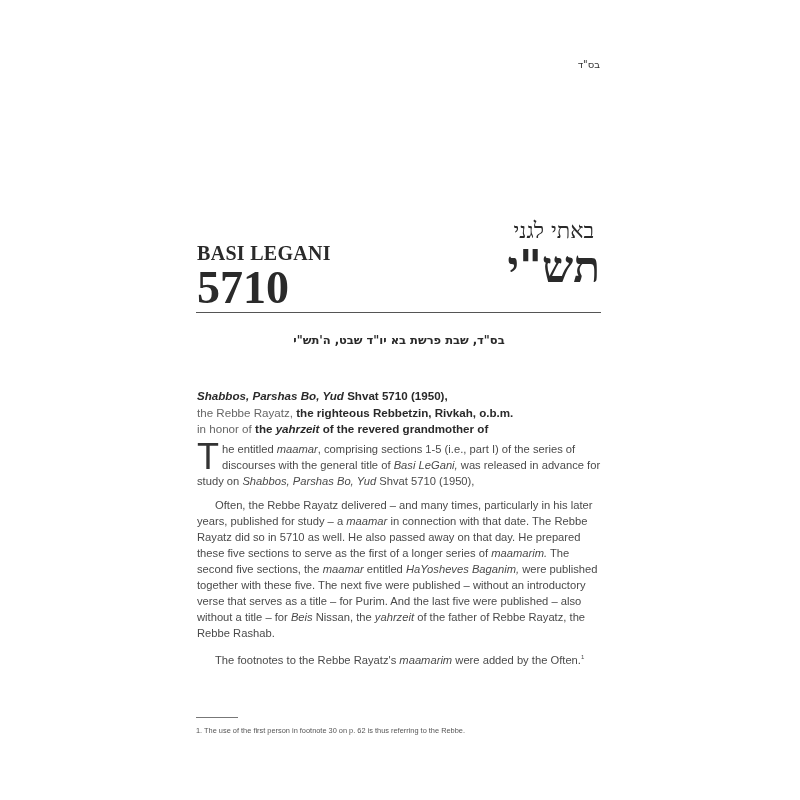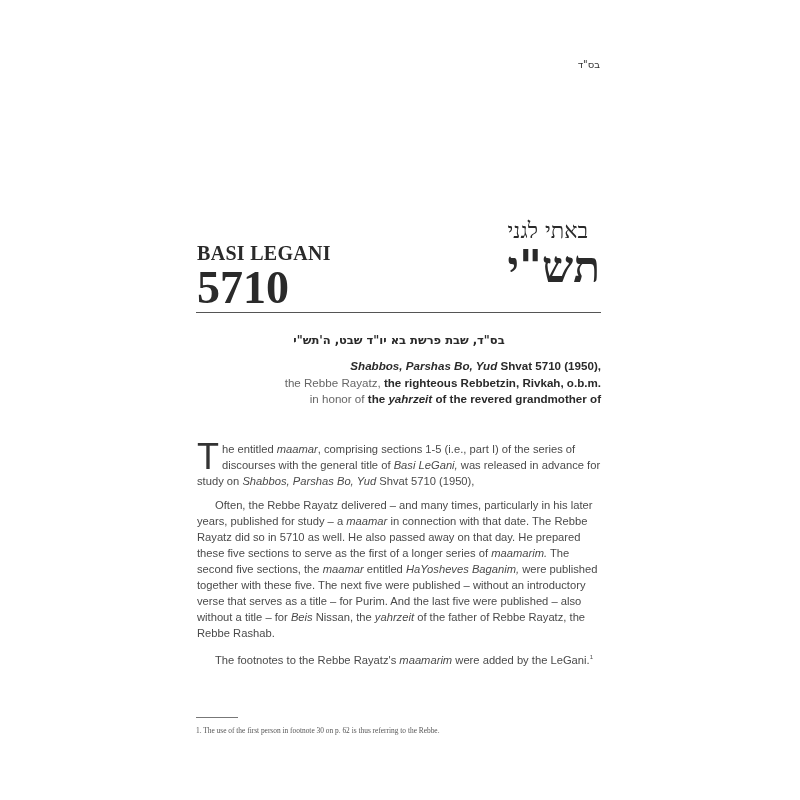--- a/index.html
+++ b/index.html
@@ -6,44 +6,44 @@
     body { width: 800px; height: 800px; position: relative; overflow: hidden; color: #2b2b2b; }
     .page { position: absolute; left: 0; top: 0; width: 800px; height: 800px; background: #fff; }
 
     .running-head { position: absolute; top: 59px; left: 560px; width: 40px; text-align: right;
       font-family: "DejaVu Sans", sans-serif; font-size: 10px; color: #333; direction: rtl; }
 
     .title-en { position: absolute; left: 197px; top: 222px; font-family: "Liberation Serif", serif; color: #2a2a2a; }
     .title-en .t1 { font-size: 20px; font-weight: bold; letter-spacing: 0.3px; line-height: 22px; display:block;margin-top:20px; }
     .title-en .t2 { font-size: 46px; font-weight: bold; line-height: 44px; display:block; margin-top: 2px; }
 
-    .title-he { position: absolute; right: 200px; top: 218px; text-align: left; direction: rtl;
+    .title-he { position: absolute; right: 200px; top: 218px; text-align: center; direction: rtl;
       font-family: "DejaVu Serif", serif; color: #2a2a2a; }
     .title-he .h1 { font-size: 22px; font-weight: normal; line-height: 26px; display:block; }
     .title-he .h2 { font-size: 44px; font-weight: bold; line-height: 46px; display:block; }
 
     .rule { position: absolute; left: 196px; top: 312px; width: 405px; height: 0; border-top: 1.5px solid #555; }
 
     .he-lines { position: absolute; left: 197px; width: 404px; top: 332px; text-align: center; direction: rtl;
       font-family: "DejaVu Sans", sans-serif; font-weight: bold; font-size: 11.5px; line-height: 17px; color: #2a2a2a; }
 
-    .dedication { position: absolute; left: 197px; width: 404px; top: 358px; text-align: right;
+    .dedication { position: absolute; left: 197px; width: 404px; top: 388px; text-align: left;
       font-family: "Liberation Sans", sans-serif; font-size: 11.6px; line-height: 16.5px; color: #666; }
     .dedication b { color: #2a2a2a; }
 
     .body-text { position: absolute; left: 197px; width: 404px; top: 441px;
       font-family: "Liberation Sans", sans-serif; font-size: 11.2px; line-height: 16px; color: #4a4a4a; }
     .body-text p { margin: 0 0 8px 0; }
     .body-text p.indent { text-indent: 18px; }
     .dropcap { float: left; font-family: "Liberation Sans", sans-serif; font-size: 36px; line-height: 30px;
       margin: 1px 3px 0 0; color: #333; font-weight: normal; }
     sup { font-size: 6px; vertical-align: 5px; }
 
     .fn-rule { position: absolute; left: 196px; top: 717px; width: 42px; border-top: 1px solid #777; }
-    .footnote { position: absolute; left: 196px; top: 726px; font-family: Liberation Serif, serif;
+    .footnote { position: absolute; left: 196px; top: 726px; font-family: Liberation Sans, sans-serif;
       font-size: 7.4px; color: #555; }
   </style>
 </head>
 <body>
 
 <div class="page">
 
   <div class="running-head">בס"ד</div>
 
   <div class="title-en">
@@ -64,19 +64,19 @@
 
   <div class="dedication">
     <div><b><i>Shabbos, Parshas Bo, Yud</i><span> Shvat 5710 (1950),</span></b></div>
     <div><span>the Rebbe Rayatz, </span><b>the righteous Rebbetzin, Rivkah, o.b.m.</b></div>
     <div><span>in honor of </span><b><span>the </span><i>yahrzeit</i><span> of the revered grandmother of</span></b></div>
   </div>
 
   <div class="body-text">
     <p><span class="dropcap">T</span><span>he entitled </span><i>maamar</i><span>, comprising sections 1-5 (i.e., part I) of the series of discourses with the general title of </span><i>Basi LeGani,</i><span> was released in advance for study on </span><i>Shabbos, Parshas Bo, Yud</i><span> Shvat 5710 (1950),</span></p>
     <p class="indent"><span>Often, the Rebbe Rayatz delivered – and many times, particularly in his later years, published for study – a </span><i>maamar</i><span> in connection with that date. The Rebbe Rayatz did so in 5710 as well. He also passed away on that day. He prepared these five sections to serve as the first of a longer series of </span><i>maamarim.</i><span> The second five sections, the </span><i>maamar</i><span> entitled </span><i>HaYosheves Baganim,</i><span> were published together with these five. The next five were published – without an introductory verse that serves as a title – for Purim. And the last five were published – also without a title – for </span><i>Beis</i><span> Nissan, the </span><i>yahrzeit</i><span> of the father of Rebbe Rayatz, the Rebbe Rashab.</span></p>
-    <p class="indent"><span>The footnotes to the Rebbe Rayatz's </span><i>maamarim</i><span> were added by the LeGani.</span><sup>1</sup></p>
+    <p class="indent"><span>The footnotes to the Rebbe Rayatz's </span><i>maamarim</i><span> were added by the Often.</span><sup>1</sup></p>
   </div>
 
   <div class="fn-rule"></div>
   <div class="footnote">1. The use of the first person in footnote 30 on p. 62 is thus referring to the Rebbe.</div>
 
 </div>
 
 </body></html>

